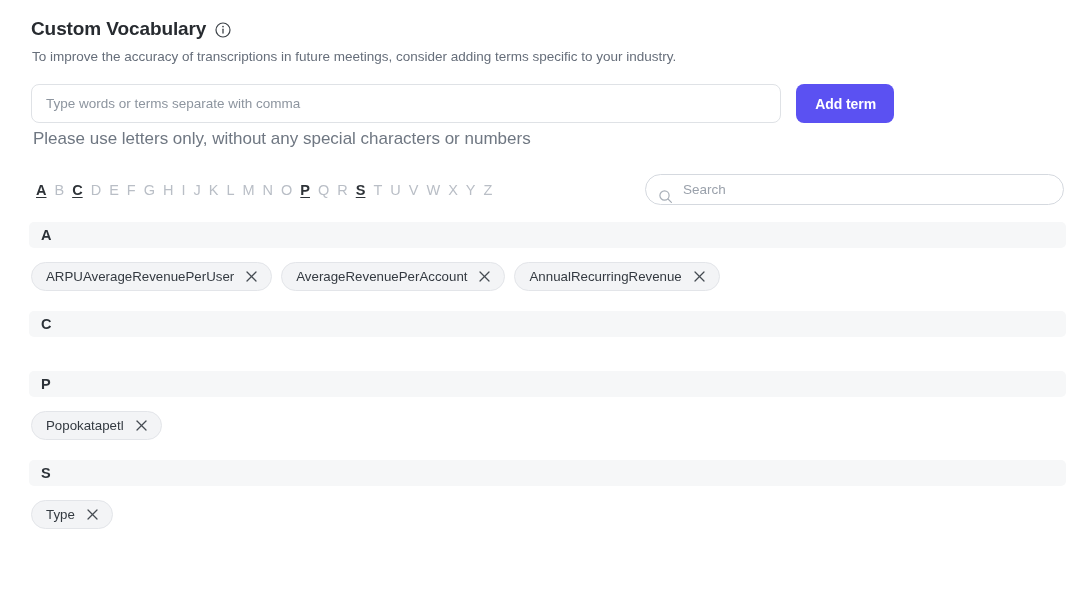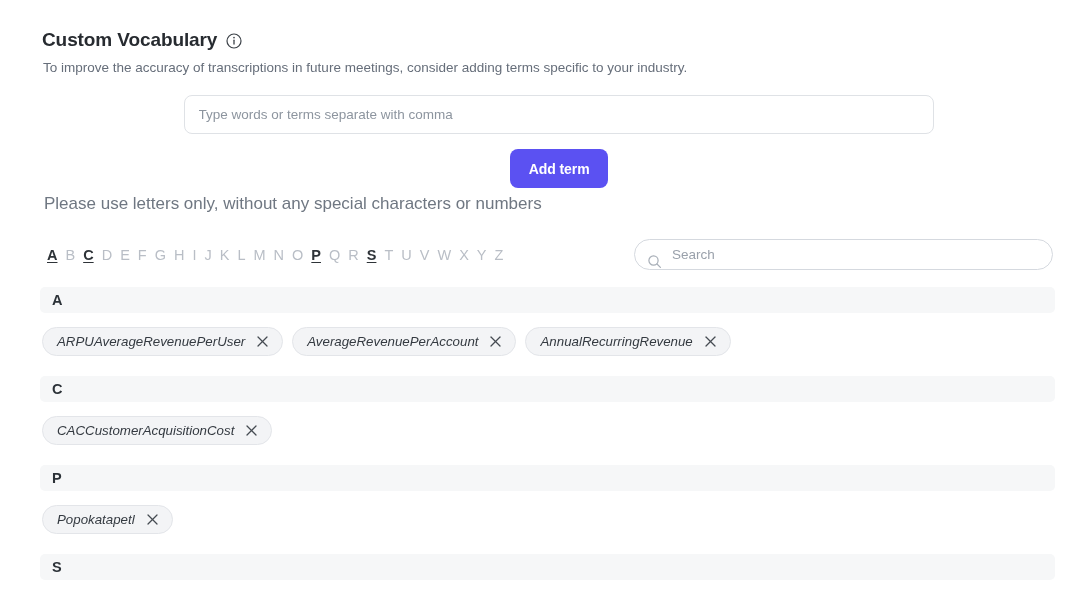--- a/index.html
+++ b/index.html
@@ -13,21 +13,21 @@
     font-family: "Liberation Sans", sans-serif;
     color: #2e3338;
     overflow: hidden;
   }
 
   .page {
     position: relative;
     width: 1090px;
     height: 504px;
     box-sizing: border-box;
-    padding: 15px;
+    padding: 4px;
   }
 
   
   .header-row {
     display: flex;
     align-items: center;
     gap: 9px;
     padding: 14px 0 0 27px;
   }
   .page-title {
@@ -53,21 +53,20 @@
     color: #666e7a;
     line-height: 18px;
   }
 
   
   .form-row {
     display: flex;
     align-items: center;
     gap: 15px;
     margin: 18px 0 0 27px;
-    flex-direction: column;
   }
   .term-input {
     width: 750px;
     height: 39px;
     box-sizing: border-box;
     border: 1px solid #dfe2e6;
     border-radius: 8px;
     padding: 0 14px;
     font-size: 13.5px;
     font-family: "Liberation Sans", sans-serif;
@@ -186,21 +185,20 @@
     gap: 11px;
     height: 29px;
     box-sizing: border-box;
     padding: 0 13px 0 14px;
     background: #f3f4f6;
     border: 1px solid #e3e5e9;
     border-radius: 16px;
     font-size: 13.3px;
     color: #343a41;
     white-space: nowrap;
-    font-style: italic;
   }
   .chip-label { line-height: 16px; }
   .chip-close {
     display: inline-flex;
     align-items: center;
     justify-content: center;
     width: 13px;
     height: 13px;
     cursor: pointer;
   }
@@ -306,29 +304,20 @@
             </span>
           </span>
         </div>
         <div class="group-spacer"></div>
       </div>
       <div class="group">
         <div class="group-header">
           <span class="group-letter">C</span>
         </div>
         <div class="chips">
-          <span class="chip">
-            <span class="chip-label">CACCustomerAcquisitionCost</span>
-            <span class="chip-close">
-              <svg width="11" height="11" viewBox="0 0 11 11" fill="none">
-                <line x1="1" y1="1" x2="10" y2="10" stroke="#454b52" stroke-width="1.25" stroke-linecap="round"></line>
-                <line x1="10" y1="1" x2="1" y2="10" stroke="#454b52" stroke-width="1.25" stroke-linecap="round"></line>
-              </svg>
-            </span>
-          </span>
         </div>
         <div class="group-spacer"></div>
       </div>
       <div class="group">
         <div class="group-header">
           <span class="group-letter">P</span>
         </div>
         <div class="chips">
           <span class="chip">
             <span class="chip-label">Popokatapetl</span>

